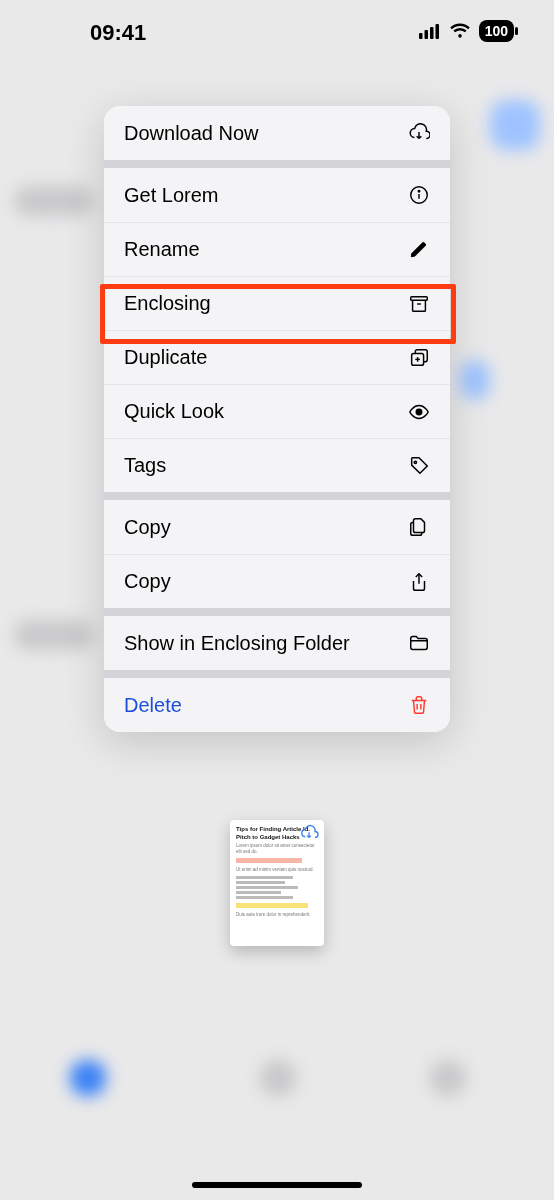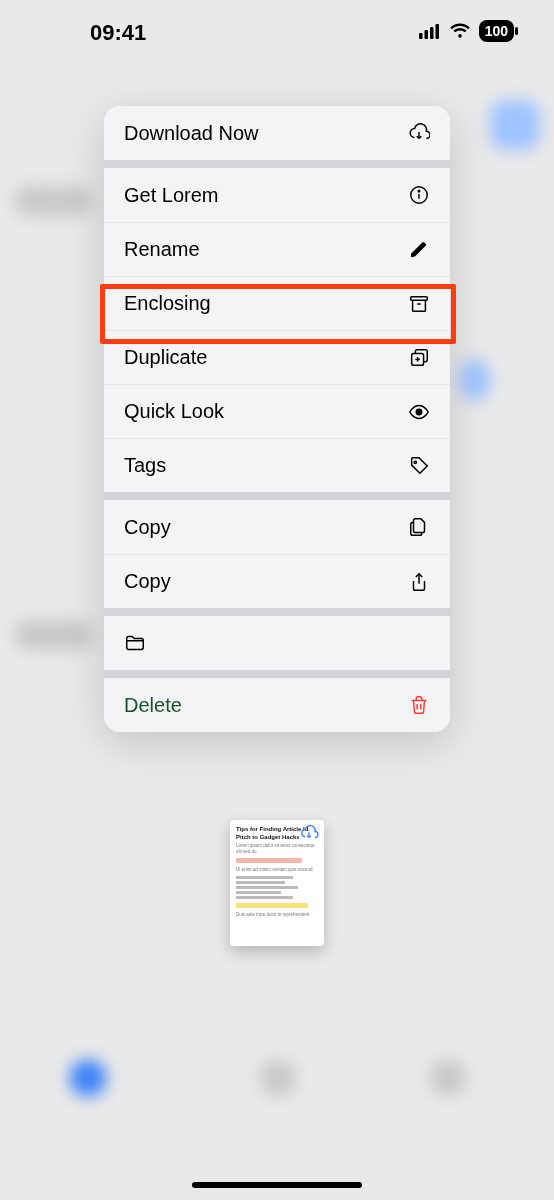--- a/index.html
+++ b/index.html
@@ -64,21 +64,21 @@
     display: flex; align-items: center; justify-content: space-between;
     height: 54px;
     padding: 0 20px;
     font-size: 20px;
     color: #000;
     background: rgba(244,244,246,0.98);
     border-top: 1px solid rgba(0,0,0,.06);
     cursor: pointer;
   }
   .menu-group .menu-item:first-child { border-top: none; }
-  .menu-item.destructive { color: #14532d; }
+  .menu-item.destructive { color: #1d4ed8; }
   .menu-item .icon { width: 22px; height: 22px; display:flex; align-items:center; justify-content:center; }
   .menu-item .icon svg { width: 22px; height: 22px; stroke: #000; stroke-width: 1.6; fill: none; }
   .menu-item.destructive .icon svg { stroke: #ff3b30; }
   .highlight {
     position: absolute;
     border: 5px solid #ff3b12;
     pointer-events: none;
     border-radius: 2px;
   }
   
@@ -252,20 +252,21 @@
               <path d="M6 11v8a2 2 0 002 2h8a2 2 0 002-2v-8"></path>
             </svg>
         </span>
       </div>
     </div>
 
     <div class="menu-sep"></div>
 
     <div class="menu-group">
       <div class="menu-item">
+        <span>Show in Enclosing Folder</span>
         <span class="icon">
           <svg viewBox="0 0 24 24">
               <path d="M3 7a2 2 0 012-2h4l2 2h8a2 2 0 012 2v8a2 2 0 01-2 2H5a2 2 0 01-2-2V7z"></path>
               <line x1="3" y1="9.5" x2="21" y2="9.5"></line>
             </svg>
         </span>
       </div>
     </div>
 
     <div class="menu-sep"></div>

